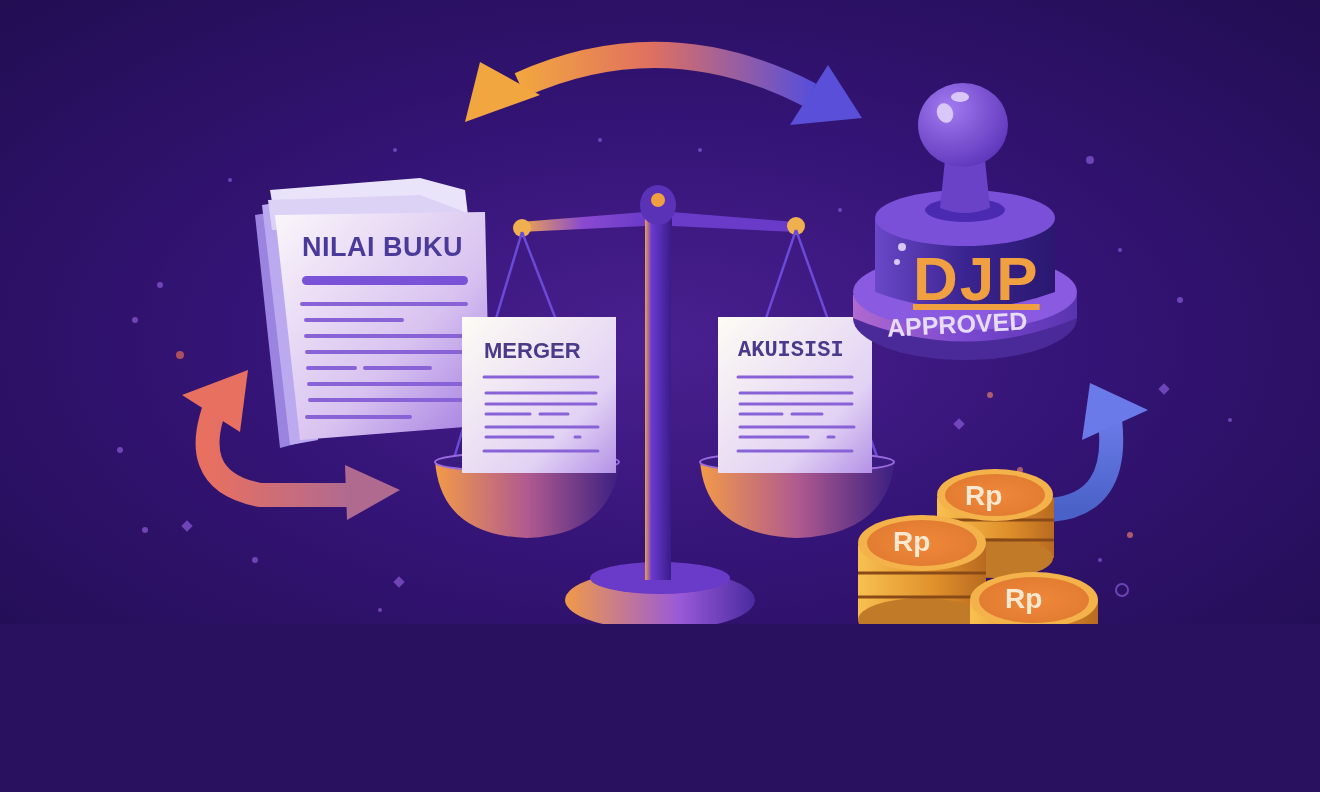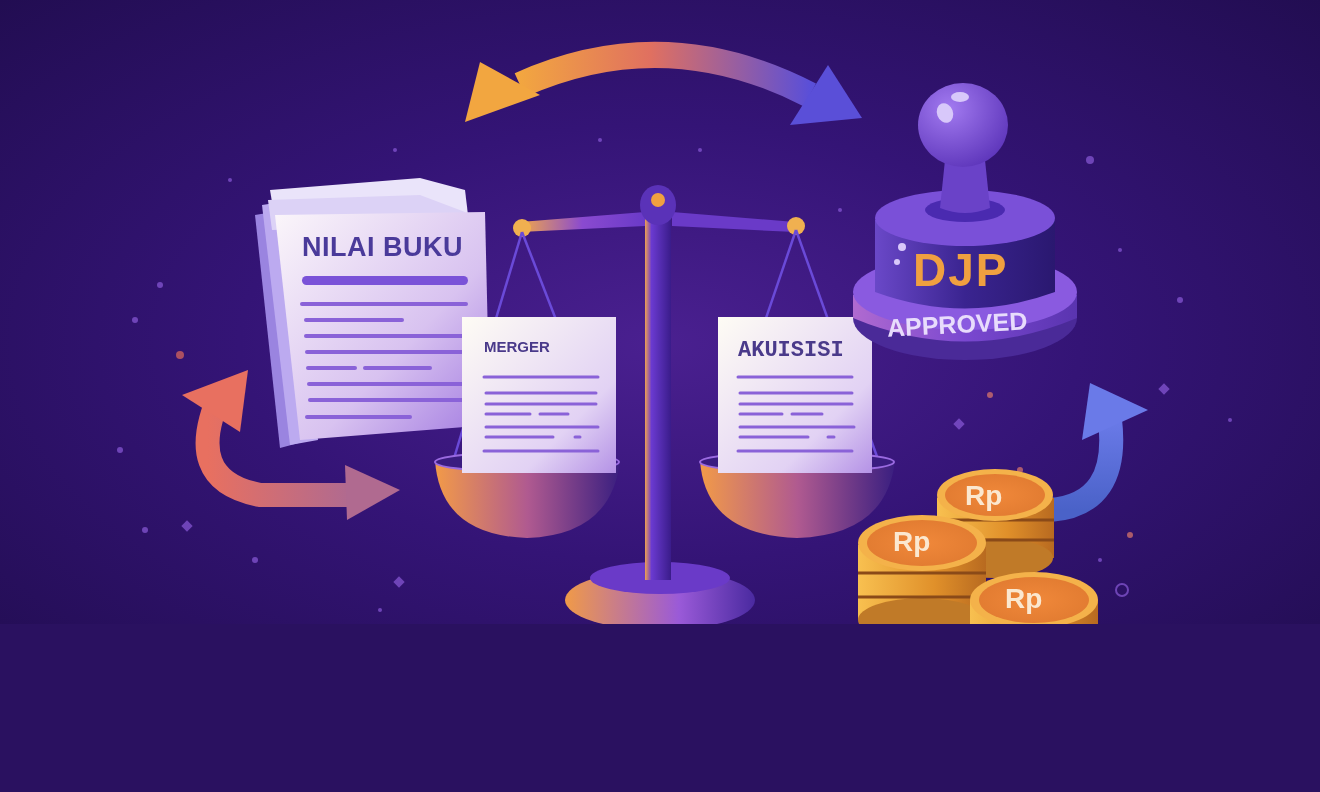--- a/index.html
+++ b/index.html
@@ -237,20 +237,20 @@
 
     <rect x="970" y="600" width="128" height="45" fill="url(#gCoinSide)"></rect>
     <ellipse cx="1034" cy="645" rx="64" ry="22" fill="#c07a28"></ellipse>
     <line x1="970" y1="627" x2="1098" y2="627" stroke="#8a4a18" stroke-width="3"></line>
     <ellipse cx="1034" cy="600" rx="64" ry="28" fill="#f4b24a"></ellipse>
     <ellipse cx="1034" cy="600" rx="55" ry="23" fill="url(#gCoinTop)"></ellipse>
   </g>
 </svg>
 
 <div class="label" style="left:302px;top:232px;font-size:27px;color:#4a3a9a;letter-spacing:0.5px;">NILAI BUKU</div>
-<div class="label" style="left:484px;top:338px;font-size:15px;color:#4a3a8a;">MERGER</div>
+<div class="label" style="left:484px;top:338px;font-size:22px;color:#4a3a8a;">MERGER</div>
 <div class="label" style="left:738px;top:338px;font-size:22px;color:#4a3a8a;font-family:Liberation Mono, monospace;">AKUISISI</div>
-<div class="label" style="left:913px;top:243px;font-size:46px;color:#f0a040;letter-spacing:2px;">DJP</div>
+<div class="label" style="left:913px;top:243px;font-size:62px;color:#f0a040;letter-spacing:2px;text-decoration:underline;">DJP</div>
 <div class="label" style="left:887px;top:310px;font-size:25px;color:#e8dcfc;transform:rotate(-3deg);">APPROVED</div>
 <div class="label" style="left:965px;top:480px;font-size:28px;color:#fbe8d0;">Rp</div>
 <div class="label" style="left:893px;top:526px;font-size:28px;color:#fbe8d0;">Rp</div>
 <div class="label" style="left:1005px;top:583px;font-size:28px;color:#fbe8d0;">Rp</div>
 </div>
 
 </body></html>

